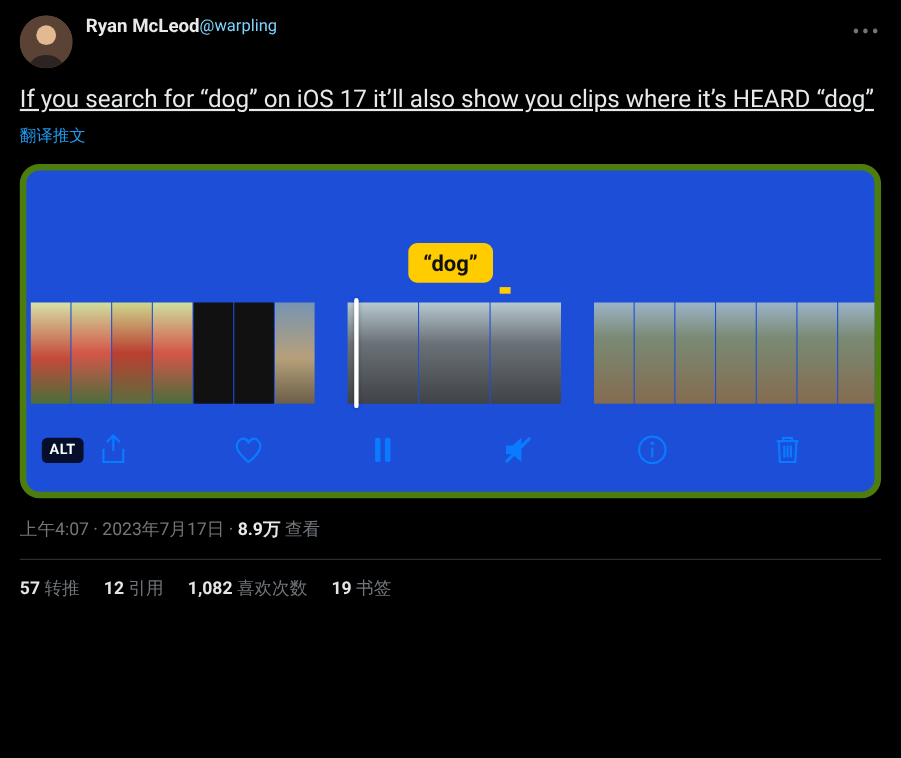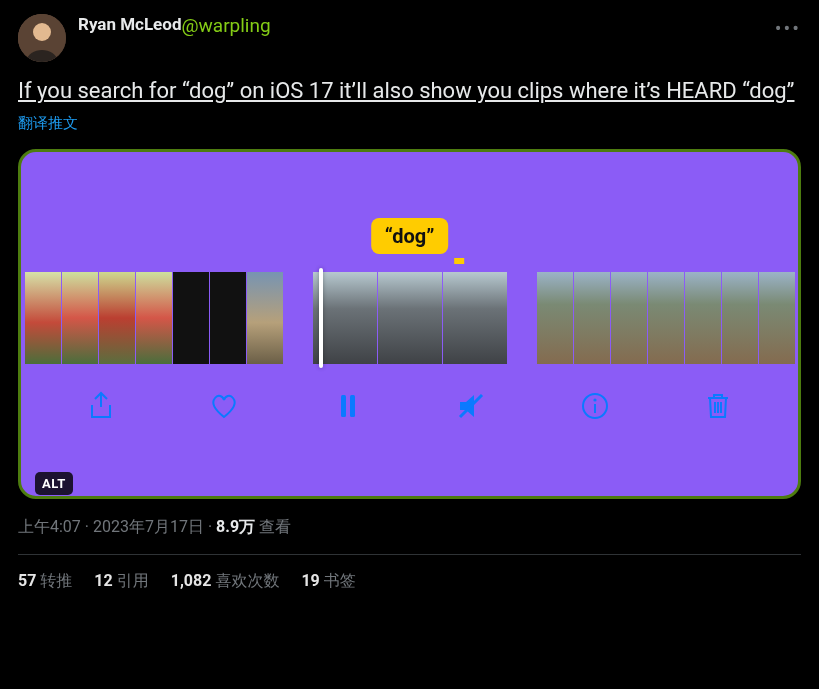--- a/index.html
+++ b/index.html
@@ -23,21 +23,21 @@
   .avatar {
     width: 48px; height: 48px; border-radius: 50%;
     background: linear-gradient(135deg, #8a6a55 0%, #3b2f28 100%);
     flex-shrink: 0;
     overflow: hidden;
     position: relative;
   }
   .avatar svg { width: 100%; height: 100%; }
   .user-block { display: flex; line-height: 1.25; }
   .display-name { font-weight: 700; font-size: 17px; color: #e7e9ea; }
-  .handle { font-size: 19px; color: #84cc16; }
+  .handle { font-size: 15px; color: #7dd3fc; }
   .more {
     position: absolute; right: 0; top: 2px;
     color: #71767b; font-size: 20px; letter-spacing: 2px;
     cursor: pointer;
   }
   .body-text {
     margin-top: 14px;
     font-size: 22px;
     line-height: 1.35;
     color: #e7e9ea;
@@ -45,26 +45,26 @@
     text-decoration: underline;
   }
   .translate-link {
     margin-top: 8px;
     font-size: 15px;
     color: #1d9bf0;
     cursor: pointer;
   }
   .media-card {
     margin-top: 16px;
-    background: #8b5cf6;
+    background: #1d4ed8;
     border-radius: 18px;
     overflow: hidden;
     position: relative;
-    height: 350px;
-    border: 3px solid #4d7c0f;
+    height: 304px;
+    border: 6px solid #4d7c0f;
   }
   .media-top {
     height: 120px;
     position: relative;
   }
   .tooltip {
     position: absolute;
     left: 50%;
     transform: translateX(-50%);
     bottom: 8px;
@@ -129,21 +129,21 @@
   }
   .tool-btn {
     width: 36px; height: 36px;
     display: flex; align-items: center; justify-content: center;
     cursor: pointer;
   }
   .tool-btn svg { width: 32px; height: 32px; stroke: #0a7aff; fill: none; stroke-width: 2; }
   .alt-badge {
     position: absolute;
     left: 14px;
-    bottom: 1px;
+    bottom: 26px;
     background: rgba(0,0,0,0.8);
     color: #fff;
     font-size: 13px;
     font-weight: 700;
     padding: 4px 7px;
     border-radius: 5px;
     letter-spacing: 0.5px;
     text-align: right;
   }
   .meta-line {

